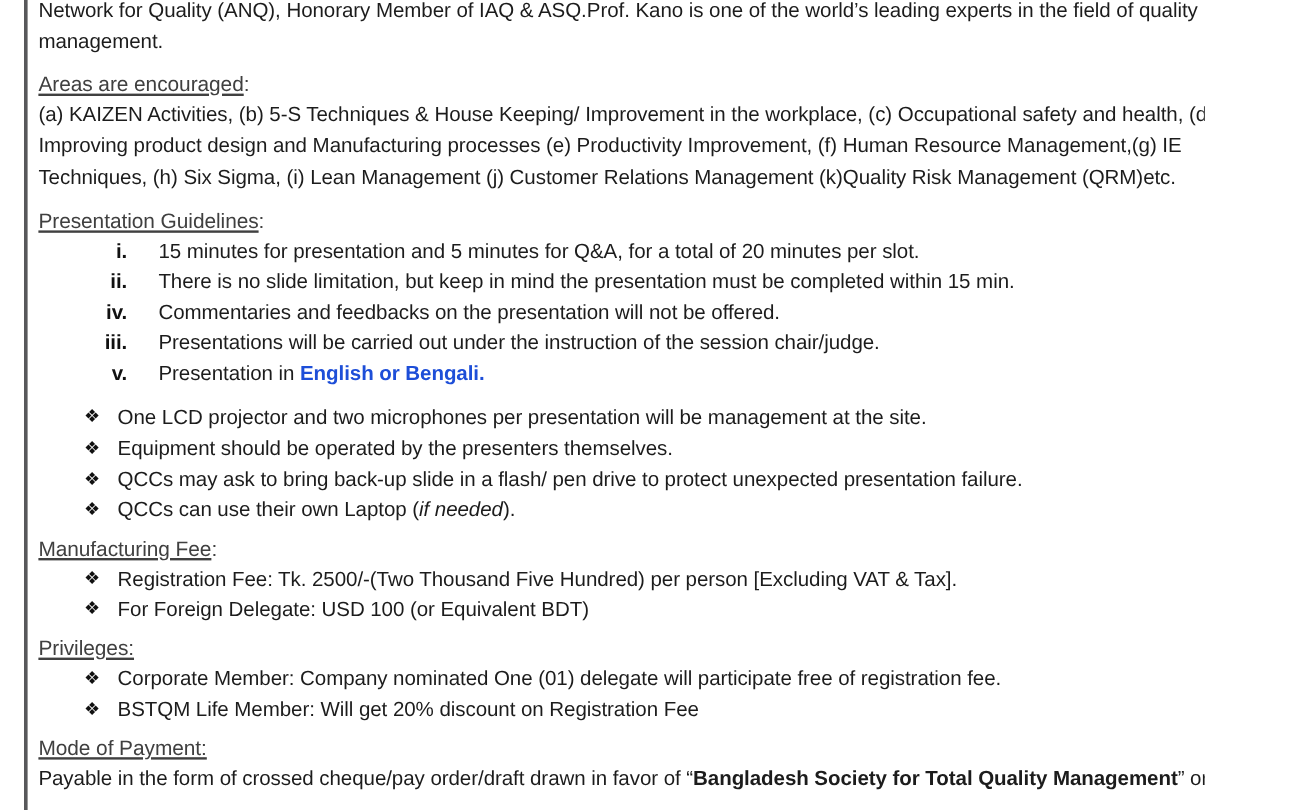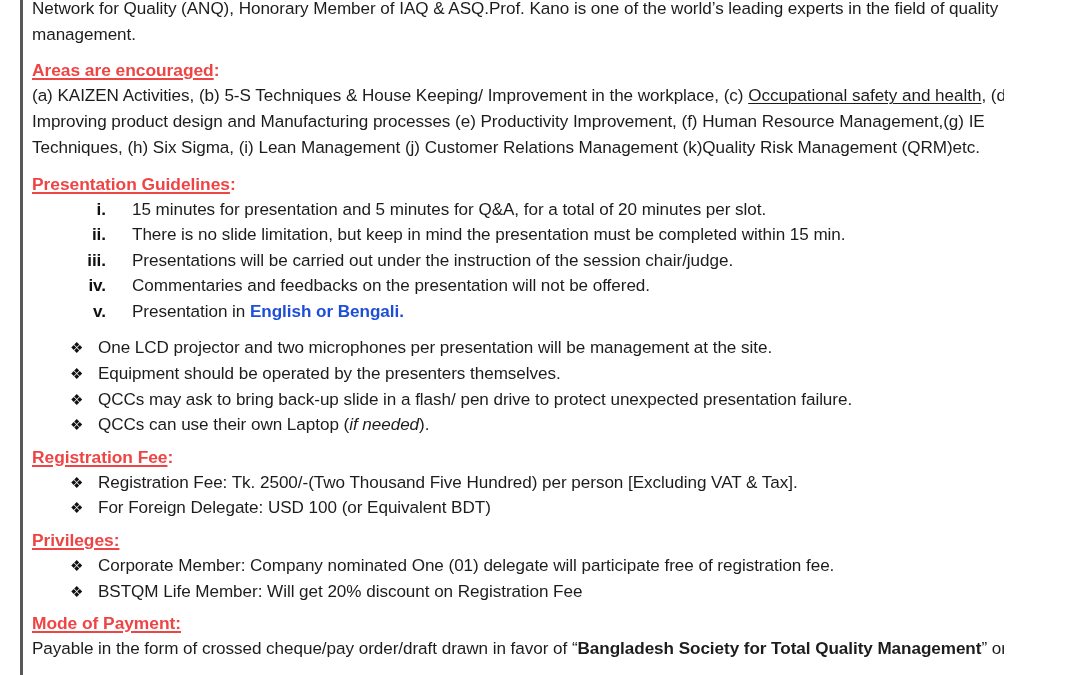--- a/index.html
+++ b/index.html
@@ -55,22 +55,22 @@
     font-size: 17.1px;
     line-height: 25.7px;
     color: #1c1c1c;
     letter-spacing: -0.05px;
   }
 
   .head {
     margin: 0;
     font-size: 17.4px;
     line-height: 25px;
-    font-weight: bold;
-    color: #ef4444;
+    font-weight: normal;
+    color: #404040;
     letter-spacing: -0.05px;
   }
   .head .u {
     text-decoration: underline;
     text-underline-offset: 2px;
     text-decoration-thickness: 1.6px;
   }
   .sp-before-head { height: 11px; }
   .sp-small { height: 7px; }
 
@@ -115,21 +115,20 @@
     top: 0;
     font-size: 15px;
     color: #111;
   }
 
   .blue-bold {
     color: #1d4ed8;
     font-weight: bold;
   }
   .u-black {
-    text-decoration: underline;
     text-underline-offset: 1.5px;
     text-decoration-thickness: 1.2px;
   }
   .b { font-weight: bold; }
   .i { font-style: italic; }
 </style>
 </head>
 <body>
 
 <div class="page">
@@ -145,35 +144,35 @@
 
     <div class="sp-before-head"></div>
     <p class="head"><span class="u">Areas are encouraged</span><span>:</span></p>
     <p class="body-text"><span>(a) KAIZEN Activities, (b) 5-S Techniques &amp; House Keeping/ Improvement in the workplace, (c) </span><span class="u-black">Occupational safety and health</span><span>, (d) Improving product design and Manufacturing processes (e) Productivity Improvement,  (f) Human Resource Management,(g) IE Techniques, (h) Six Sigma, (i) Lean Management (j) Customer Relations Management (k)Quality Risk Management (QRM)etc.</span></p>
 
     <div class="sp-before-head"></div>
     <p class="head"><span class="u">Presentation Guidelines</span><span>:</span></p>
     <ol class="roman">
       <li><span class="marker">i.</span><span>15 minutes for presentation and 5 minutes for Q&amp;A, for a total of 20 minutes per slot.</span></li>
       <li><span class="marker">ii.</span><span>There is no slide limitation, but keep in mind the presentation must be completed within 15 min.</span></li>
+      <li><span class="marker">iv.</span><span>Commentaries and feedbacks on the presentation will not be offered.</span></li>
       <li><span class="marker">iii.</span><span>Presentations will be carried out under the instruction of the session chair/judge.</span></li>
-      <li><span class="marker">iv.</span><span>Commentaries and feedbacks on the presentation will not be offered.</span></li>
       <li><span class="marker">v.</span><span>Presentation in </span><span class="blue-bold">English or Bengali.</span></li>
     </ol>
 
     <div class="sp-before-head"></div>
     <ul class="diamond">
       <li><span class="marker">❖</span><span>One LCD projector and two microphones per presentation will be management at the site.</span></li>
       <li><span class="marker">❖</span><span>Equipment should be operated by the presenters themselves.</span></li>
       <li><span class="marker">❖</span><span>QCCs may ask to bring back-up slide in a flash/ pen drive to protect unexpected presentation failure.</span></li>
       <li><span class="marker">❖</span><span>QCCs can use their own Laptop (</span><span class="i">if needed</span><span>).</span></li>
     </ul>
 
     <div class="sp-small"></div>
-    <p class="head"><span class="u">Registration Fee</span><span>:</span></p>
+    <p class="head"><span class="u">Manufacturing Fee</span><span>:</span></p>
     <ul class="diamond">
       <li><span class="marker">❖</span><span>Registration Fee: Tk. 2500/-(Two Thousand Five Hundred) per person [Excluding VAT &amp; Tax].</span></li>
       <li><span class="marker">❖</span><span>For Foreign Delegate: USD 100 (or Equivalent BDT)</span></li>
     </ul>
 
     <div class="sp-small"></div>
     <p class="head"><span class="u">Privileges:</span></p>
     <ul class="diamond">
       <li><span class="marker">❖</span><span>Corporate Member: Company nominated One (01) delegate will participate free of registration fee.</span></li>
       <li><span class="marker">❖</span><span>BSTQM Life Member: Will get 20% discount on Registration Fee</span></li>

